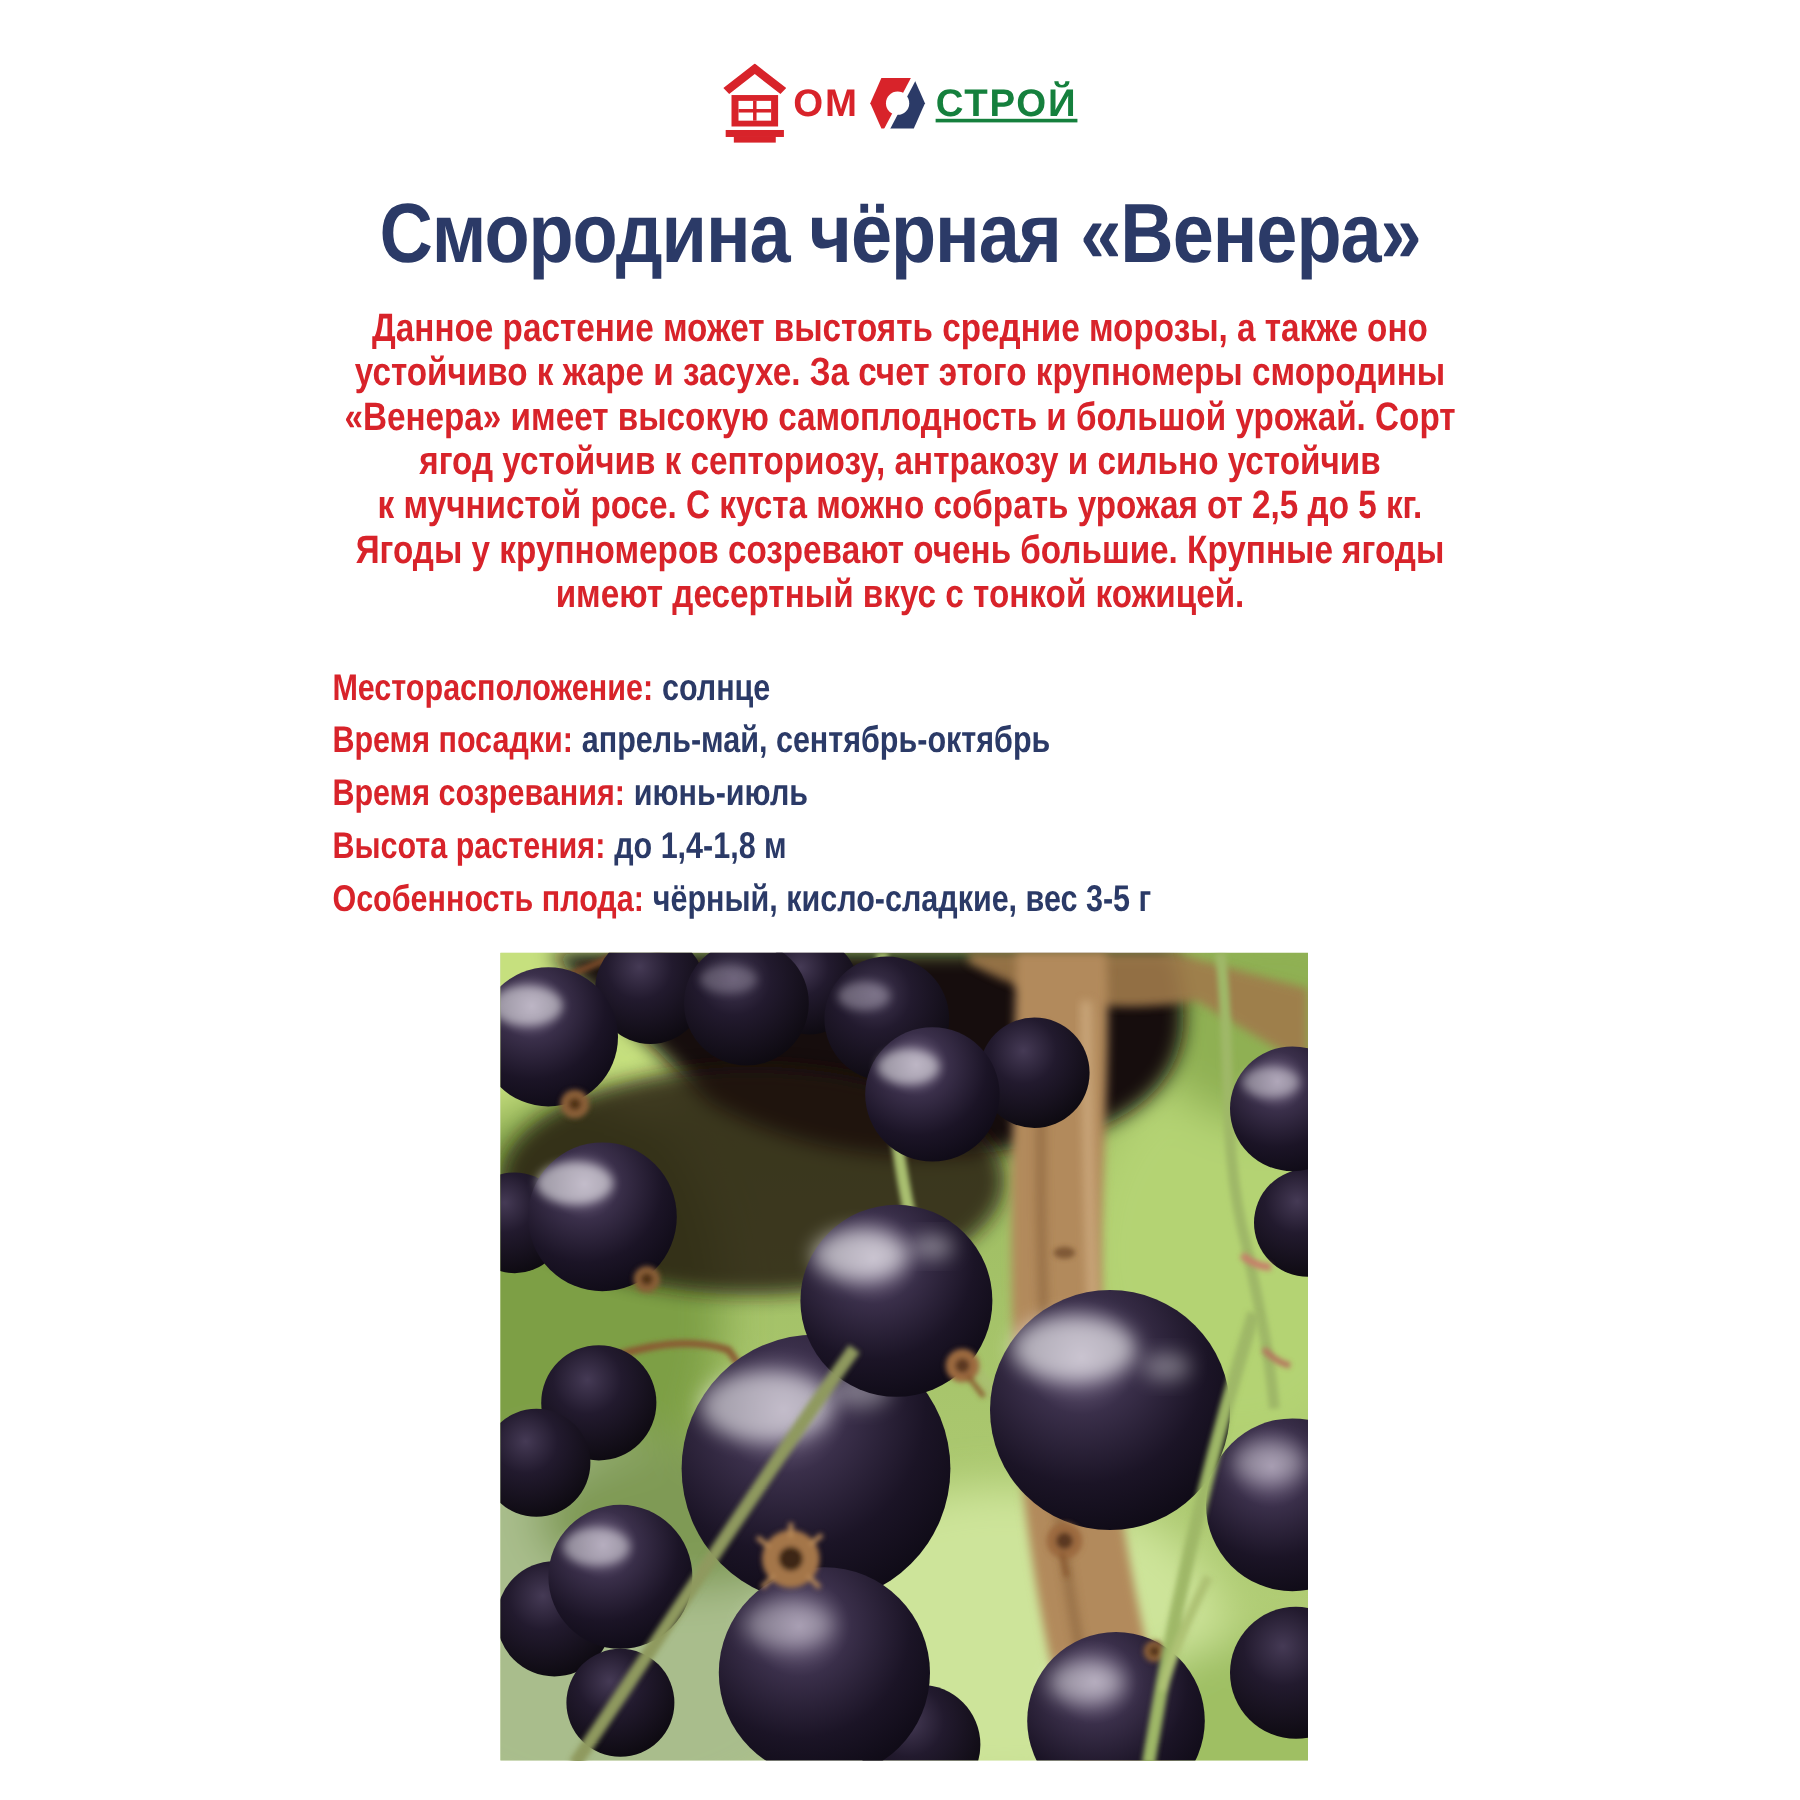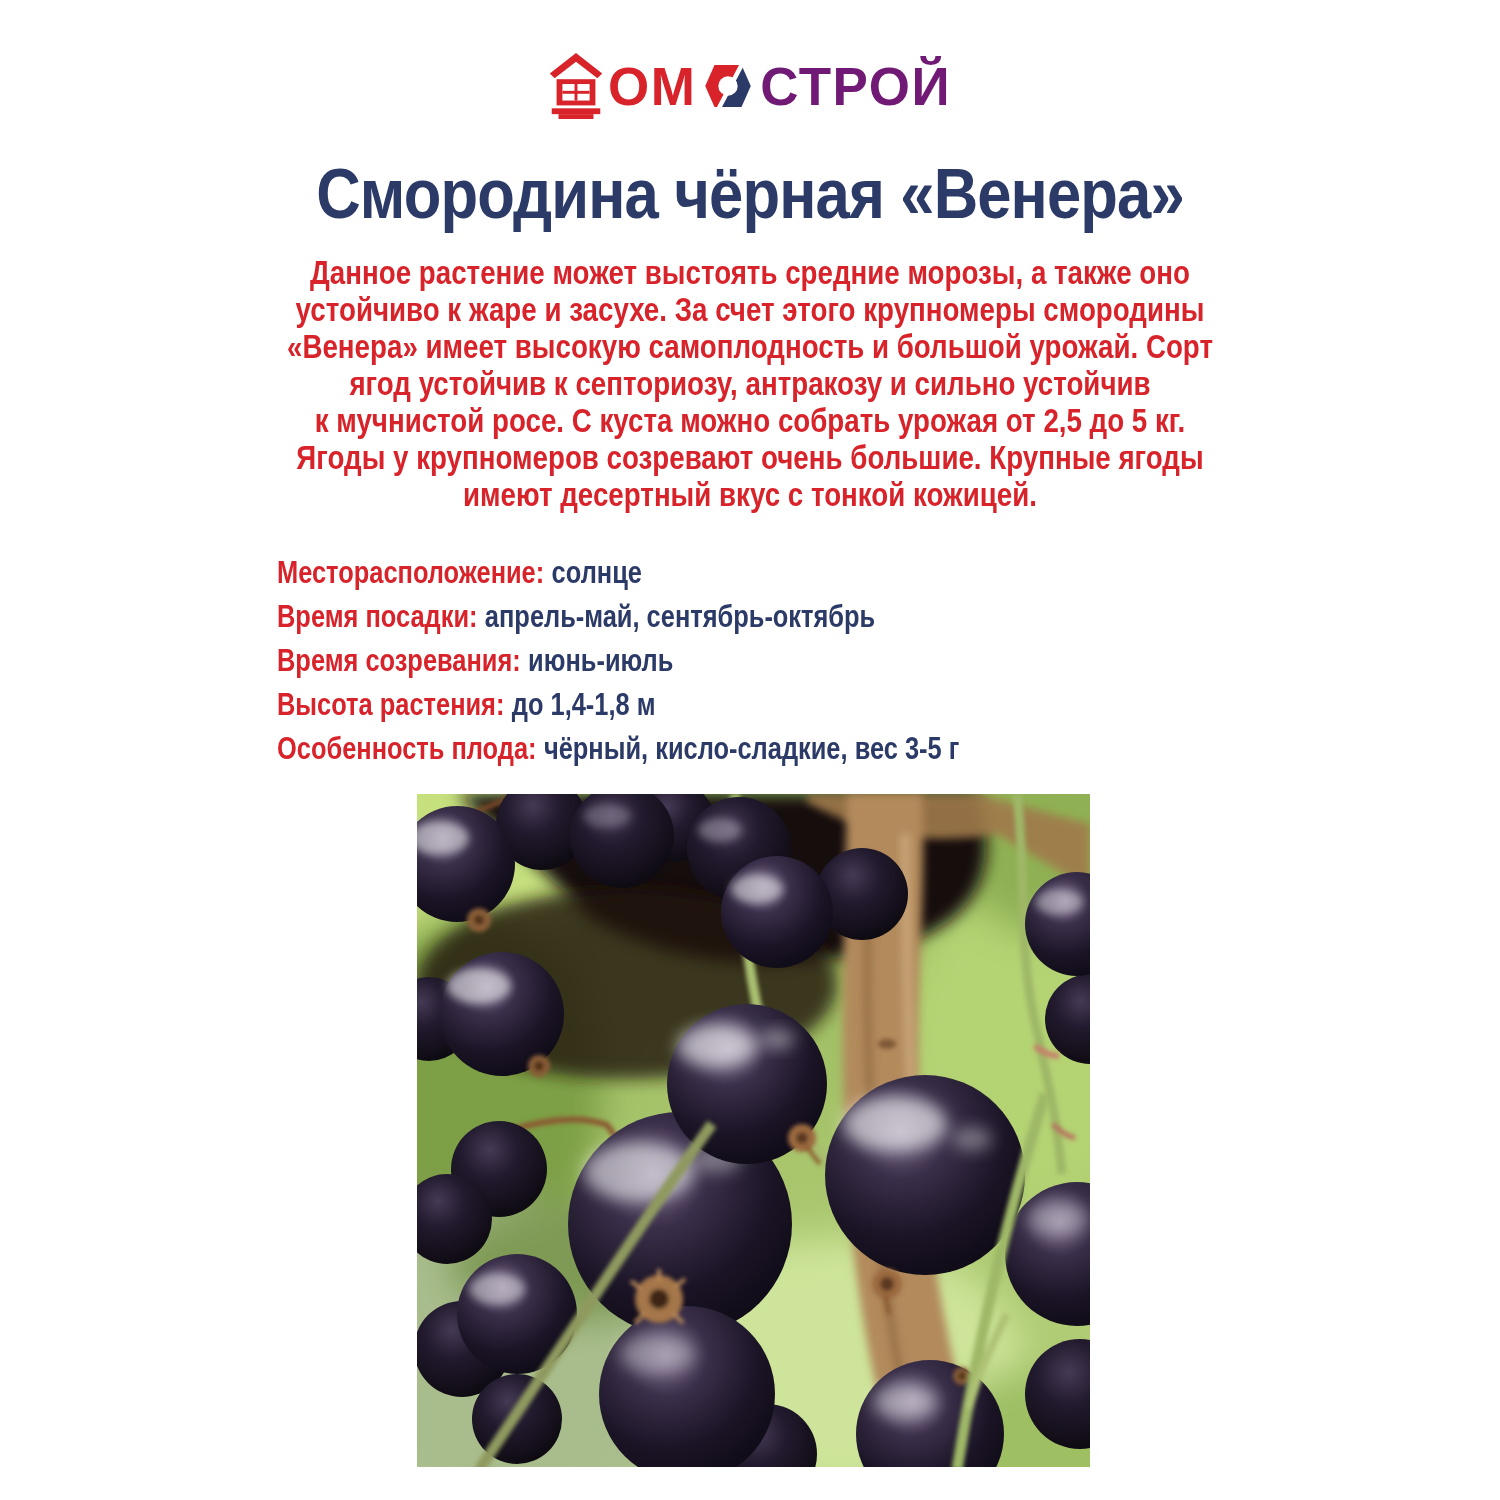--- a/index.html
+++ b/index.html
@@ -7,23 +7,23 @@
     width:1500px;height:1500px;background:#ffffff;position:relative;overflow:hidden;
     font-family:"Liberation Sans", sans-serif;
   }
   .page{position:absolute;inset:0;}
 
   
   .logo{
     position:absolute;top:54px;left:0;right:0;height:64px;
     display:flex;justify-content:center;align-items:center;gap:5px;
   }
-  .logo .word{font-weight:bold;font-size:53px;line-height:1;letter-spacing:1.5px;}
+  .logo .word{font-weight:bold;font-size:32px;line-height:1;letter-spacing:1.5px;}
   .logo .word.red{color:#d8232a;}
-  .logo .word.navy{color:#701a75;}
+  .logo .word.navy{color:#15803d;text-decoration:underline;}
   .logo svg{display:block;}
 
   
   .title{
     position:absolute;top:158px;left:0;right:0;margin:0;
     text-align:center;font-size:70px;font-weight:bold;color:#2b3a67;
     line-height:1.05;transform:scaleX(.88);transform-origin:50% 0;
     letter-spacing:-1px;white-space:nowrap;
   }
 

